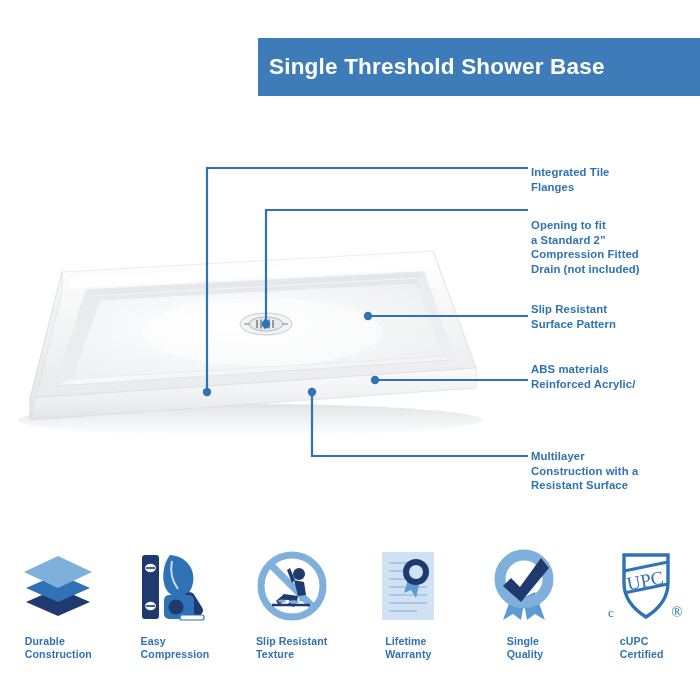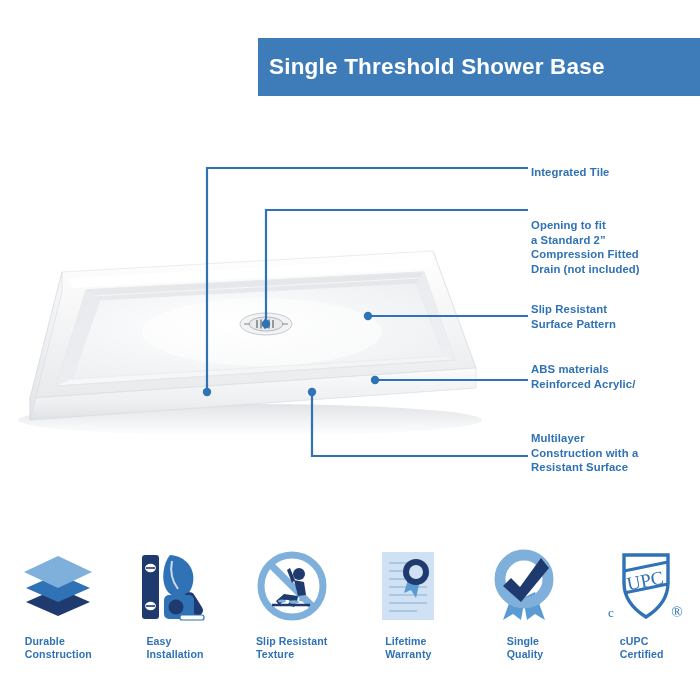--- a/index.html
+++ b/index.html
@@ -58,21 +58,21 @@
     color: #2f72b5;
     font-size: 11.3px;
     font-weight: bold;
     line-height: 14.6px;
     letter-spacing: 0.1px;
   }
   #callout-text-0 { left: 531px; top: 165px; width: 165px; }
   #callout-text-1 { left: 531px; top: 218px; width: 169px; }
   #callout-text-2 { left: 531px; top: 302px; width: 165px; }
   #callout-text-3 { left: 531px; top: 362px; width: 168px; }
-  #callout-text-4 { left: 531px; top: 431px; width: 165px; }
+  #callout-text-4 { left: 531px; top: 449px; width: 165px; }
 
   
   #feature-row {
     position: absolute;
     left: 0;
     top: 540px;
     width: 700px;
     height: 145px;
     display: flex;
   }
@@ -206,20 +206,21 @@
       <circle cx="266" cy="204" r="4.2"></circle>
       <circle cx="368" cy="196" r="4.2"></circle>
       <circle cx="375" cy="260" r="4.2"></circle>
       <circle cx="312" cy="272" r="4.2"></circle>
     </g>
   </svg>
 </div>
 
 <div class="callout-text" id="callout-text-0">
   <div>Integrated Tile</div>
+  <div>Flanges</div>
 </div>
 
 <div class="callout-text" id="callout-text-1">
   <div>Opening to fit</div>
   <div>a Standard 2”</div>
   <div>Compression Fitted</div>
   <div>Drain (not included)</div>
 </div>
 
 <div class="callout-text" id="callout-text-2">
@@ -269,21 +270,21 @@
 
         <rect x="52" y="42" width="11" height="26" rx="5.5" fill="#1f3a6e" transform="rotate(-32 57.5 55)"></rect>
 
         <rect x="28" y="46" width="30" height="24" rx="5" fill="#2f72b5"></rect>
         <circle cx="40" cy="58" r="7.5" fill="#1f3a6e"></circle>
         <rect x="44" y="66" width="24" height="5" rx="2" fill="#ffffff" stroke="#2f72b5" stroke-width="1.2"></rect>
       </svg>
     </div>
     <div class="feature-label">
       <div>Easy</div>
-      <div>Installation</div>
+      <div>Compression</div>
     </div>
   </div>
 
   <div class="feature-item">
     <div class="feature-icon">
       <svg width="76" height="74" viewBox="0 0 76 74">
         <circle cx="38" cy="37" r="31" fill="none" stroke="#7fb0dc" stroke-width="7"></circle>
         <line x1="16" y1="15" x2="60" y2="59" stroke="#7fb0dc" stroke-width="7"></line>
 
         <g fill="#1f3a6e">

